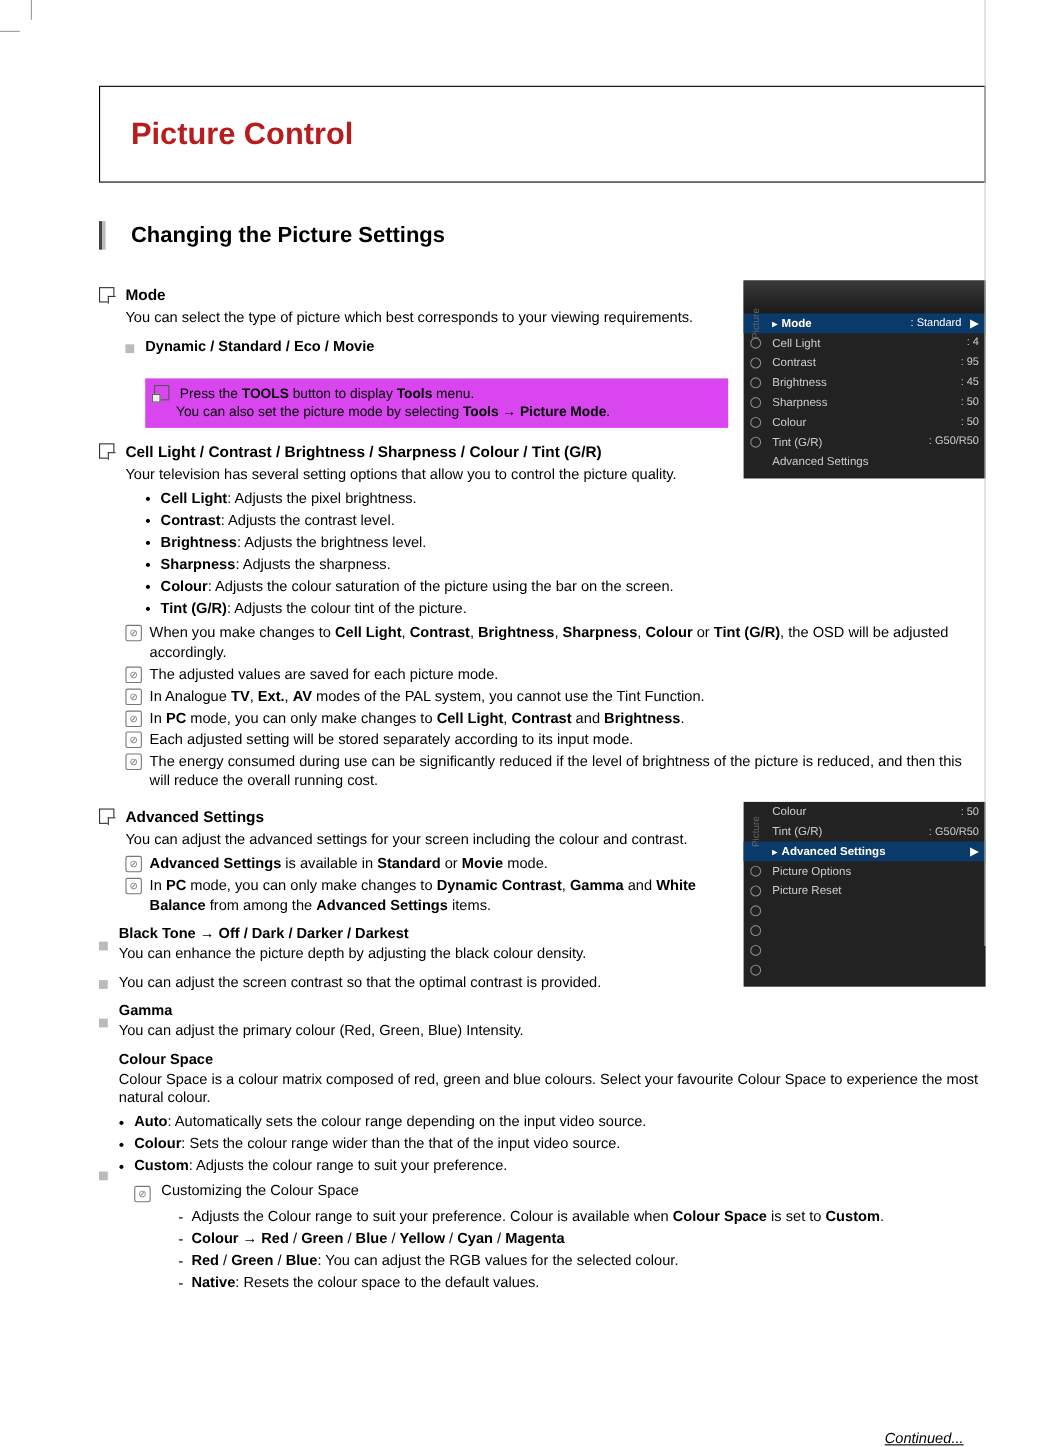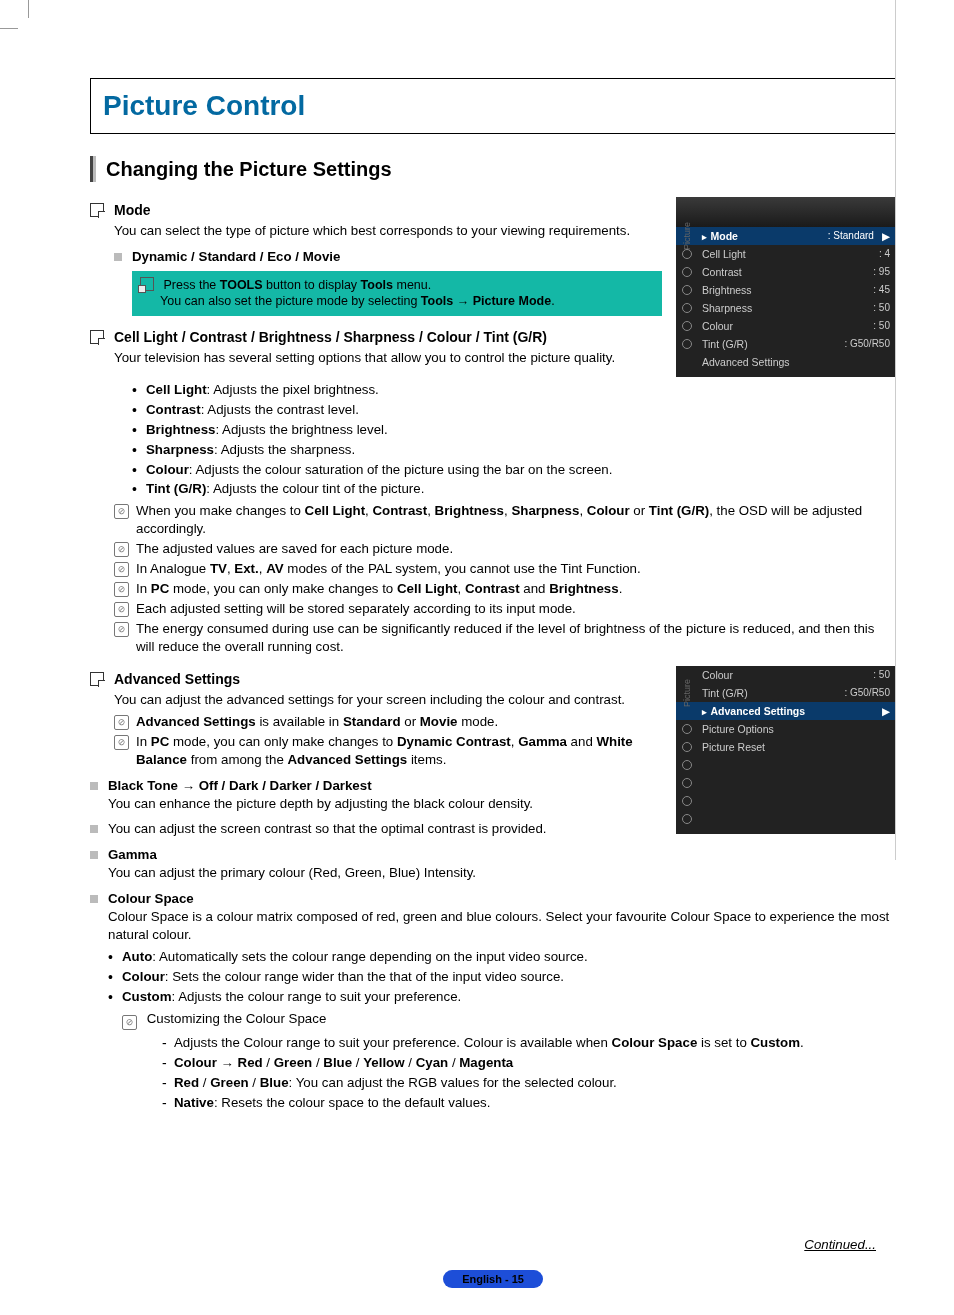--- a/index.html
+++ b/index.html
@@ -2,33 +2,33 @@
 <html><head>
 <meta charset="utf-8">
 <style>
   html,body{margin:0;padding:0;background:#fff;font-family:Arial,Helvetica,sans-serif;color:#000;font-size:13.3px;line-height:1.35}
   .page{width:954px;box-sizing:border-box;padding:78px 58px 40px 90px;position:relative}
   .cropmark{position:absolute;border-color:#999}
   .cropmark.top{top:28px;left:0;width:18px;border-top:1px solid #999}
   .cropmark.top2{top:0;left:28px;height:18px;border-left:1px solid #999}
   .cropmark.right{top:0;right:58px;height:860px;border-right:1px solid #ccc}
   .title-box{border:1px solid #000;padding:8px 12px;margin-bottom:22px}
-  .title-box h1{margin:0;font-size:28px;font-weight:bold;color:#0369a1}
+  .title-box h1{margin:16px;font-size:28px;font-weight:bold;color:#b91c1c}
   .section-h{display:flex;align-items:center;margin:0 0 14px 0}
   .section-bar{width:6px;height:26px;background:linear-gradient(to right,#444 50%,#bbb 50%);margin-right:10px}
-  .section-h h2{margin:0;font-size:20px;font-weight:bold}
+  .section-h h2{margin:13px;font-size:20px;font-weight:bold}
   .q-row{display:flex;align-items:flex-start;margin:4px 0 2px 0}
   .q-icon{width:14px;height:14px;border:1.5px solid #333;box-sizing:border-box;position:relative;margin-top:2px;margin-right:10px;flex:0 0 14px}
   .q-icon::after{content:"";position:absolute;right:-2px;bottom:-2px;width:6px;height:6px;background:#fff;border-left:1.5px solid #333;border-top:1.5px solid #333}
   .q-title{font-weight:bold;font-size:14px}
   .body{margin-left:24px}
-  .sub-row{display:flex;align-items:flex-start;margin-top:8px}
+  .sub-row{display:flex;align-items:center;margin-top:8px}
   .sq{width:8px;height:8px;background:#bbb;margin-top:5px;margin-right:10px;flex:0 0 8px}
   .sub-title{font-weight:bold}
-  .tools-box{background:#14b8a6;padding:6px 8px;margin:5px 0 6px 18px;font-size:12.5px;position:relative}
+  .tools-box{background:#d946ef;padding:6px 8px;margin:20px 0 6px 18px;font-size:12.5px;position:relative}
   .tools-icon{display:inline-block;width:12px;height:12px;border:1px solid #555;vertical-align:-2px;margin-right:6px;position:relative}
   .tools-icon::after{content:"";position:absolute;width:6px;height:6px;border:1px solid #555;left:-3px;bottom:-3px;background:#eee}
   .note-icon{display:inline-block;width:13px;height:13px;border:1px solid #777;border-radius:2px;vertical-align:-2px;margin-right:6px;position:relative;font-size:9px;text-align:center;line-height:12px;color:#777}
   .note-icon::before{content:"\2298"}
   .blist{list-style:none;padding:0;margin:4px 0 4px 18px}
   .blist li{position:relative;padding-left:14px;margin:2px 0}
   .blist li::before{content:"•";position:absolute;left:0;top:0;font-size:14px}
   .nlist{list-style:none;padding:0;margin:4px 0 4px 0}
   .nlist li{position:relative;padding-left:22px;margin:2px 0}
   .nlist li .note-icon{position:absolute;left:0;top:2px}

